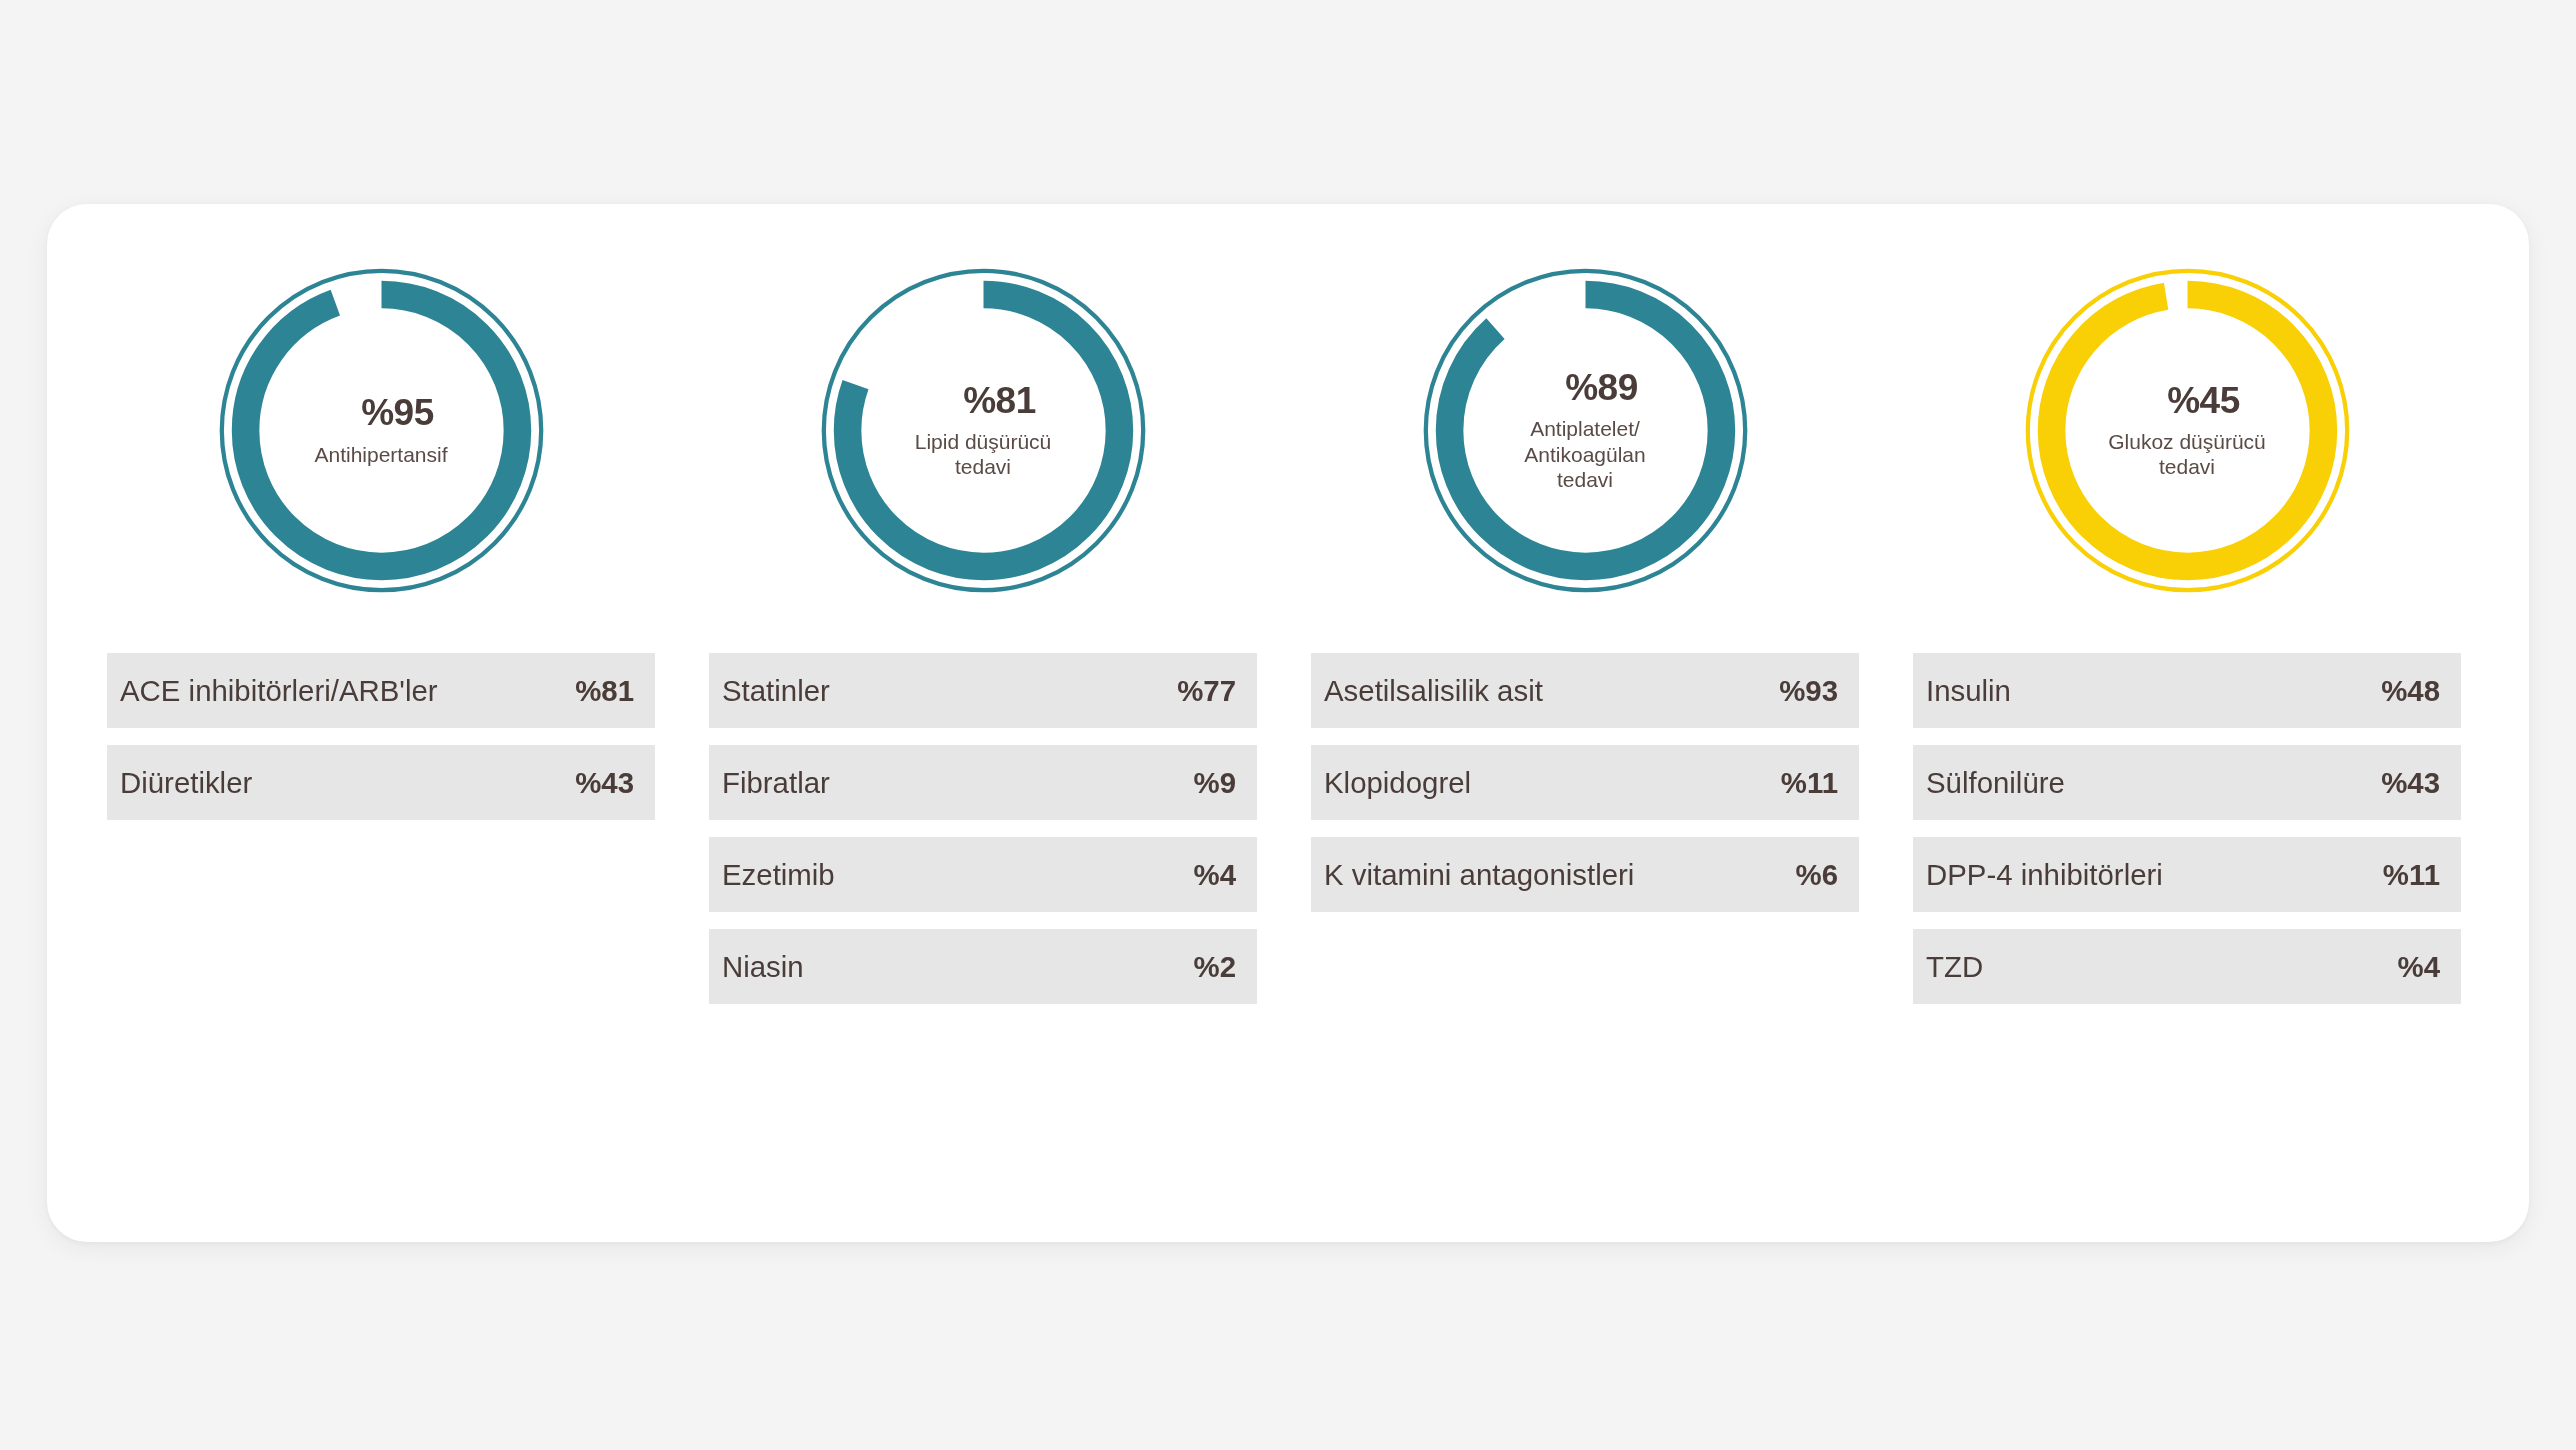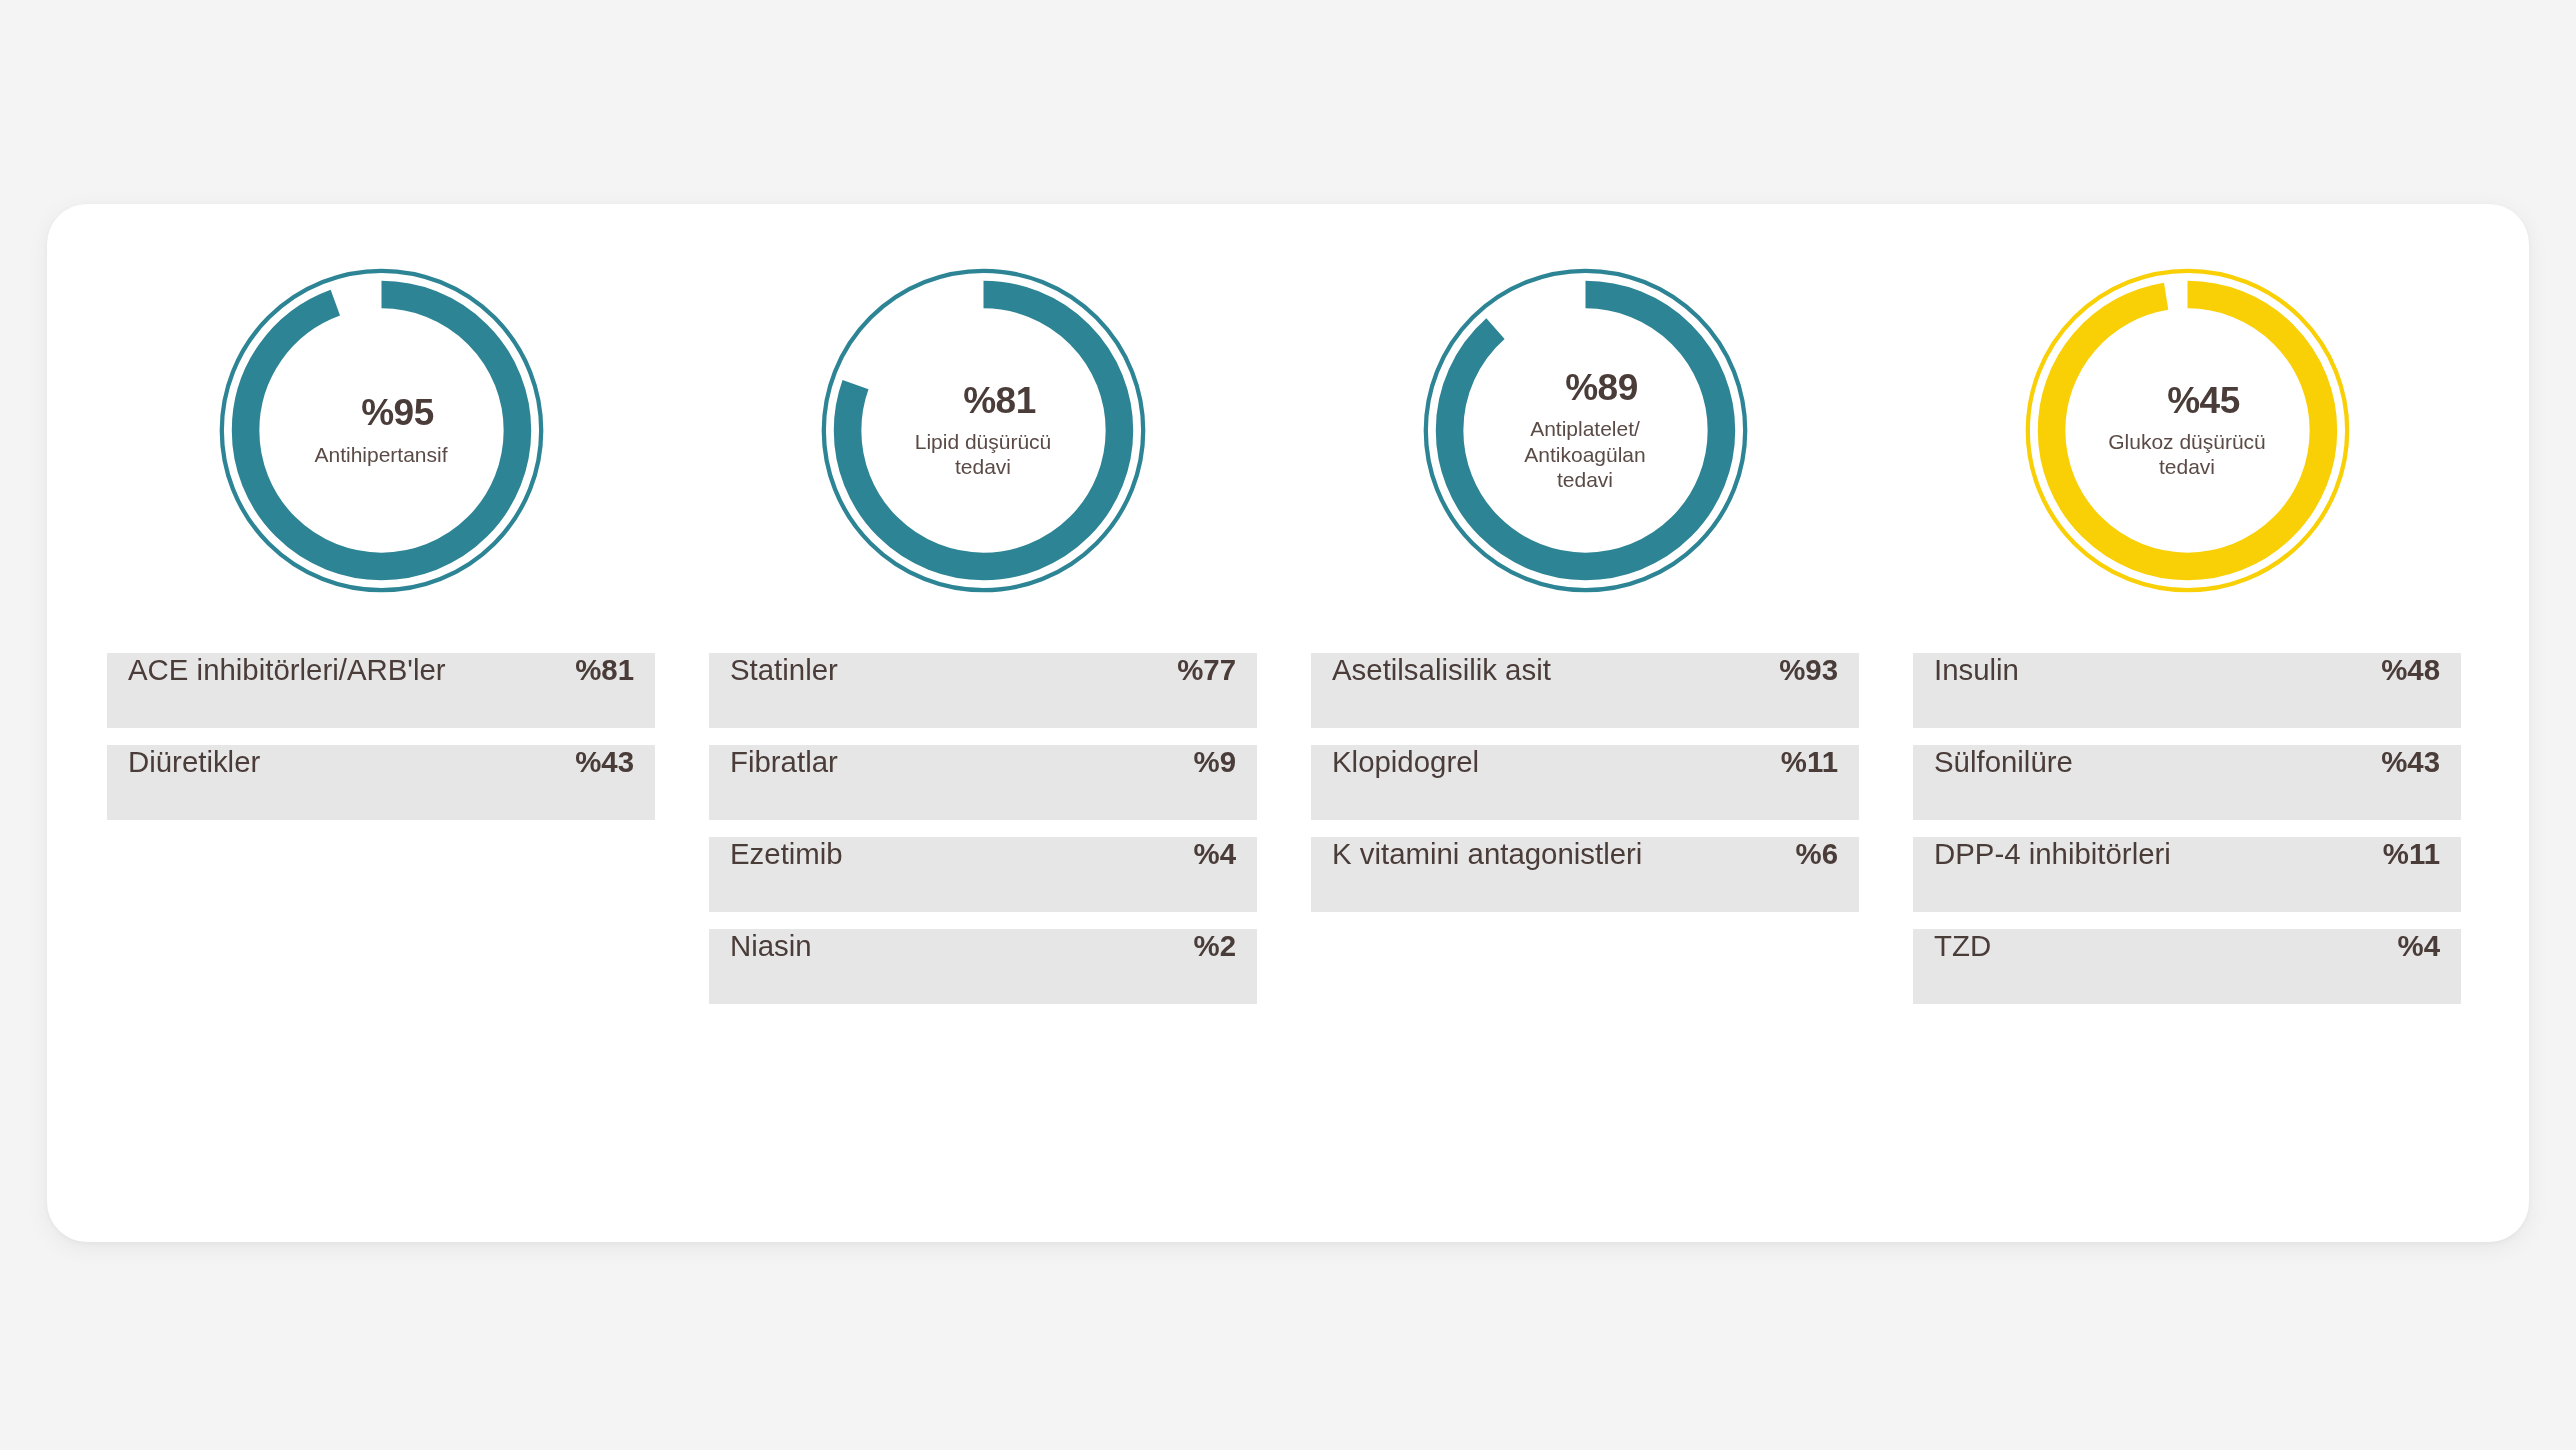--- a/index.html
+++ b/index.html
@@ -96,23 +96,23 @@
     width: 548px;
     display: flex;
     flex-direction: column;
     gap: 17px;
   }
   .row {
     height: 75px;
     background: #e6e6e6;
     display: flex;
     flex-direction: row;
-    align-items: flex-start;
+    align-items: center;
     justify-content: space-between;
-    padding: 0 21px 0 21px;
+    padding: 0 21px 0 13px;
     box-sizing: border-box;
   }
   .row-label {
     font-size: 29.4px;
     color: #4a3c38;
     font-weight: normal;
     white-space: nowrap;
   }
   .row-value {
     font-size: 29.4px;

